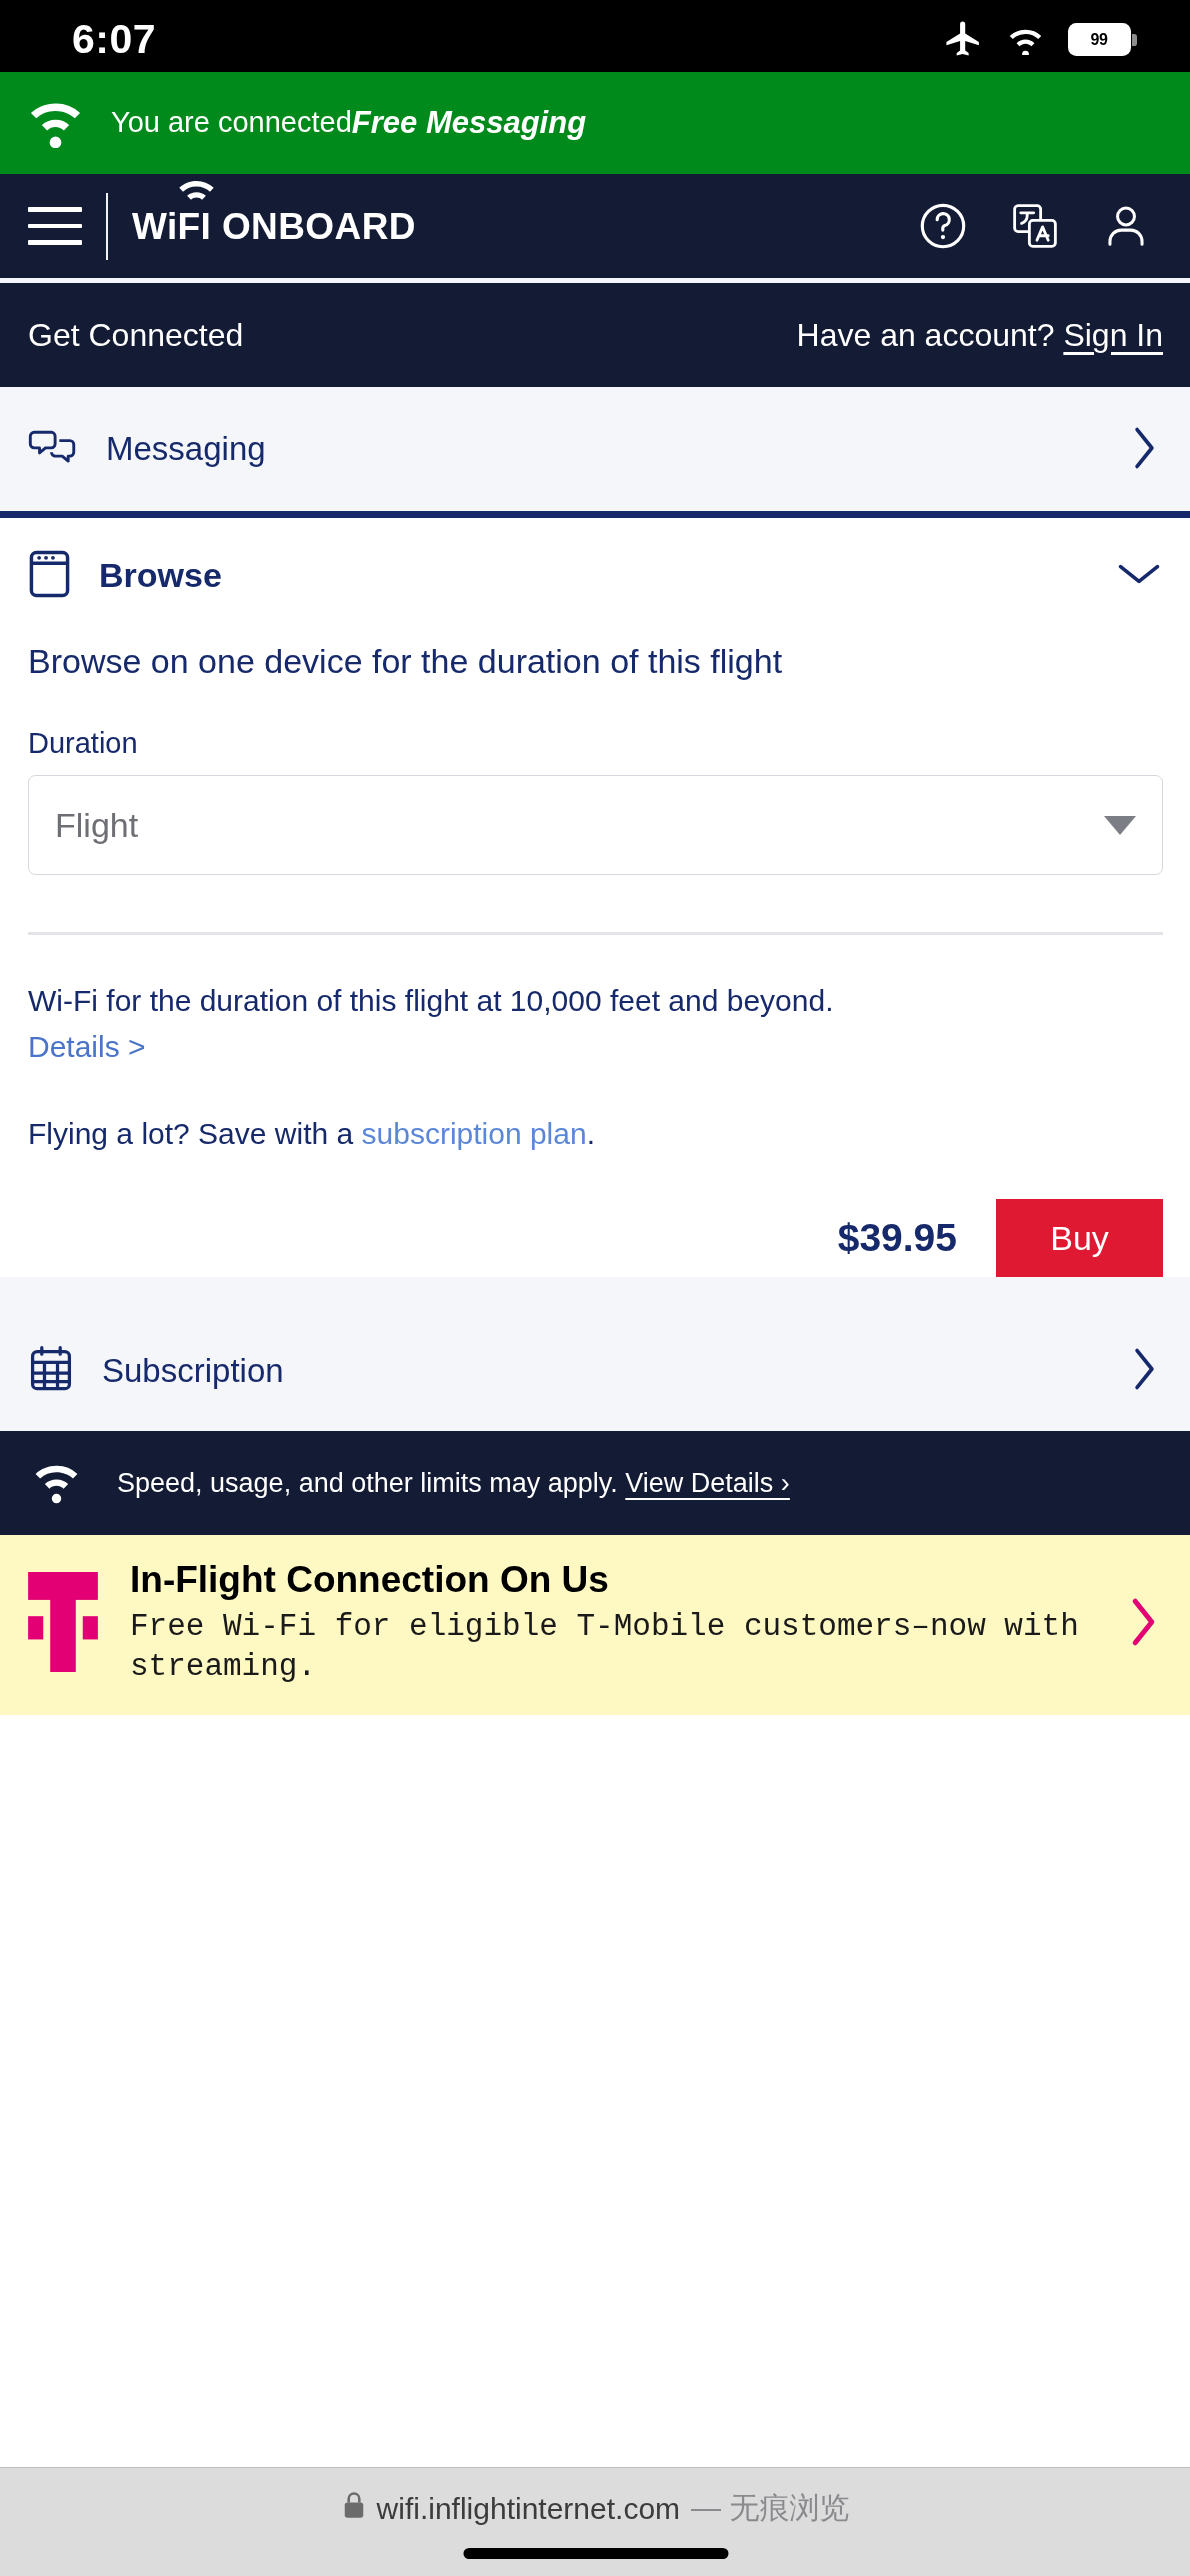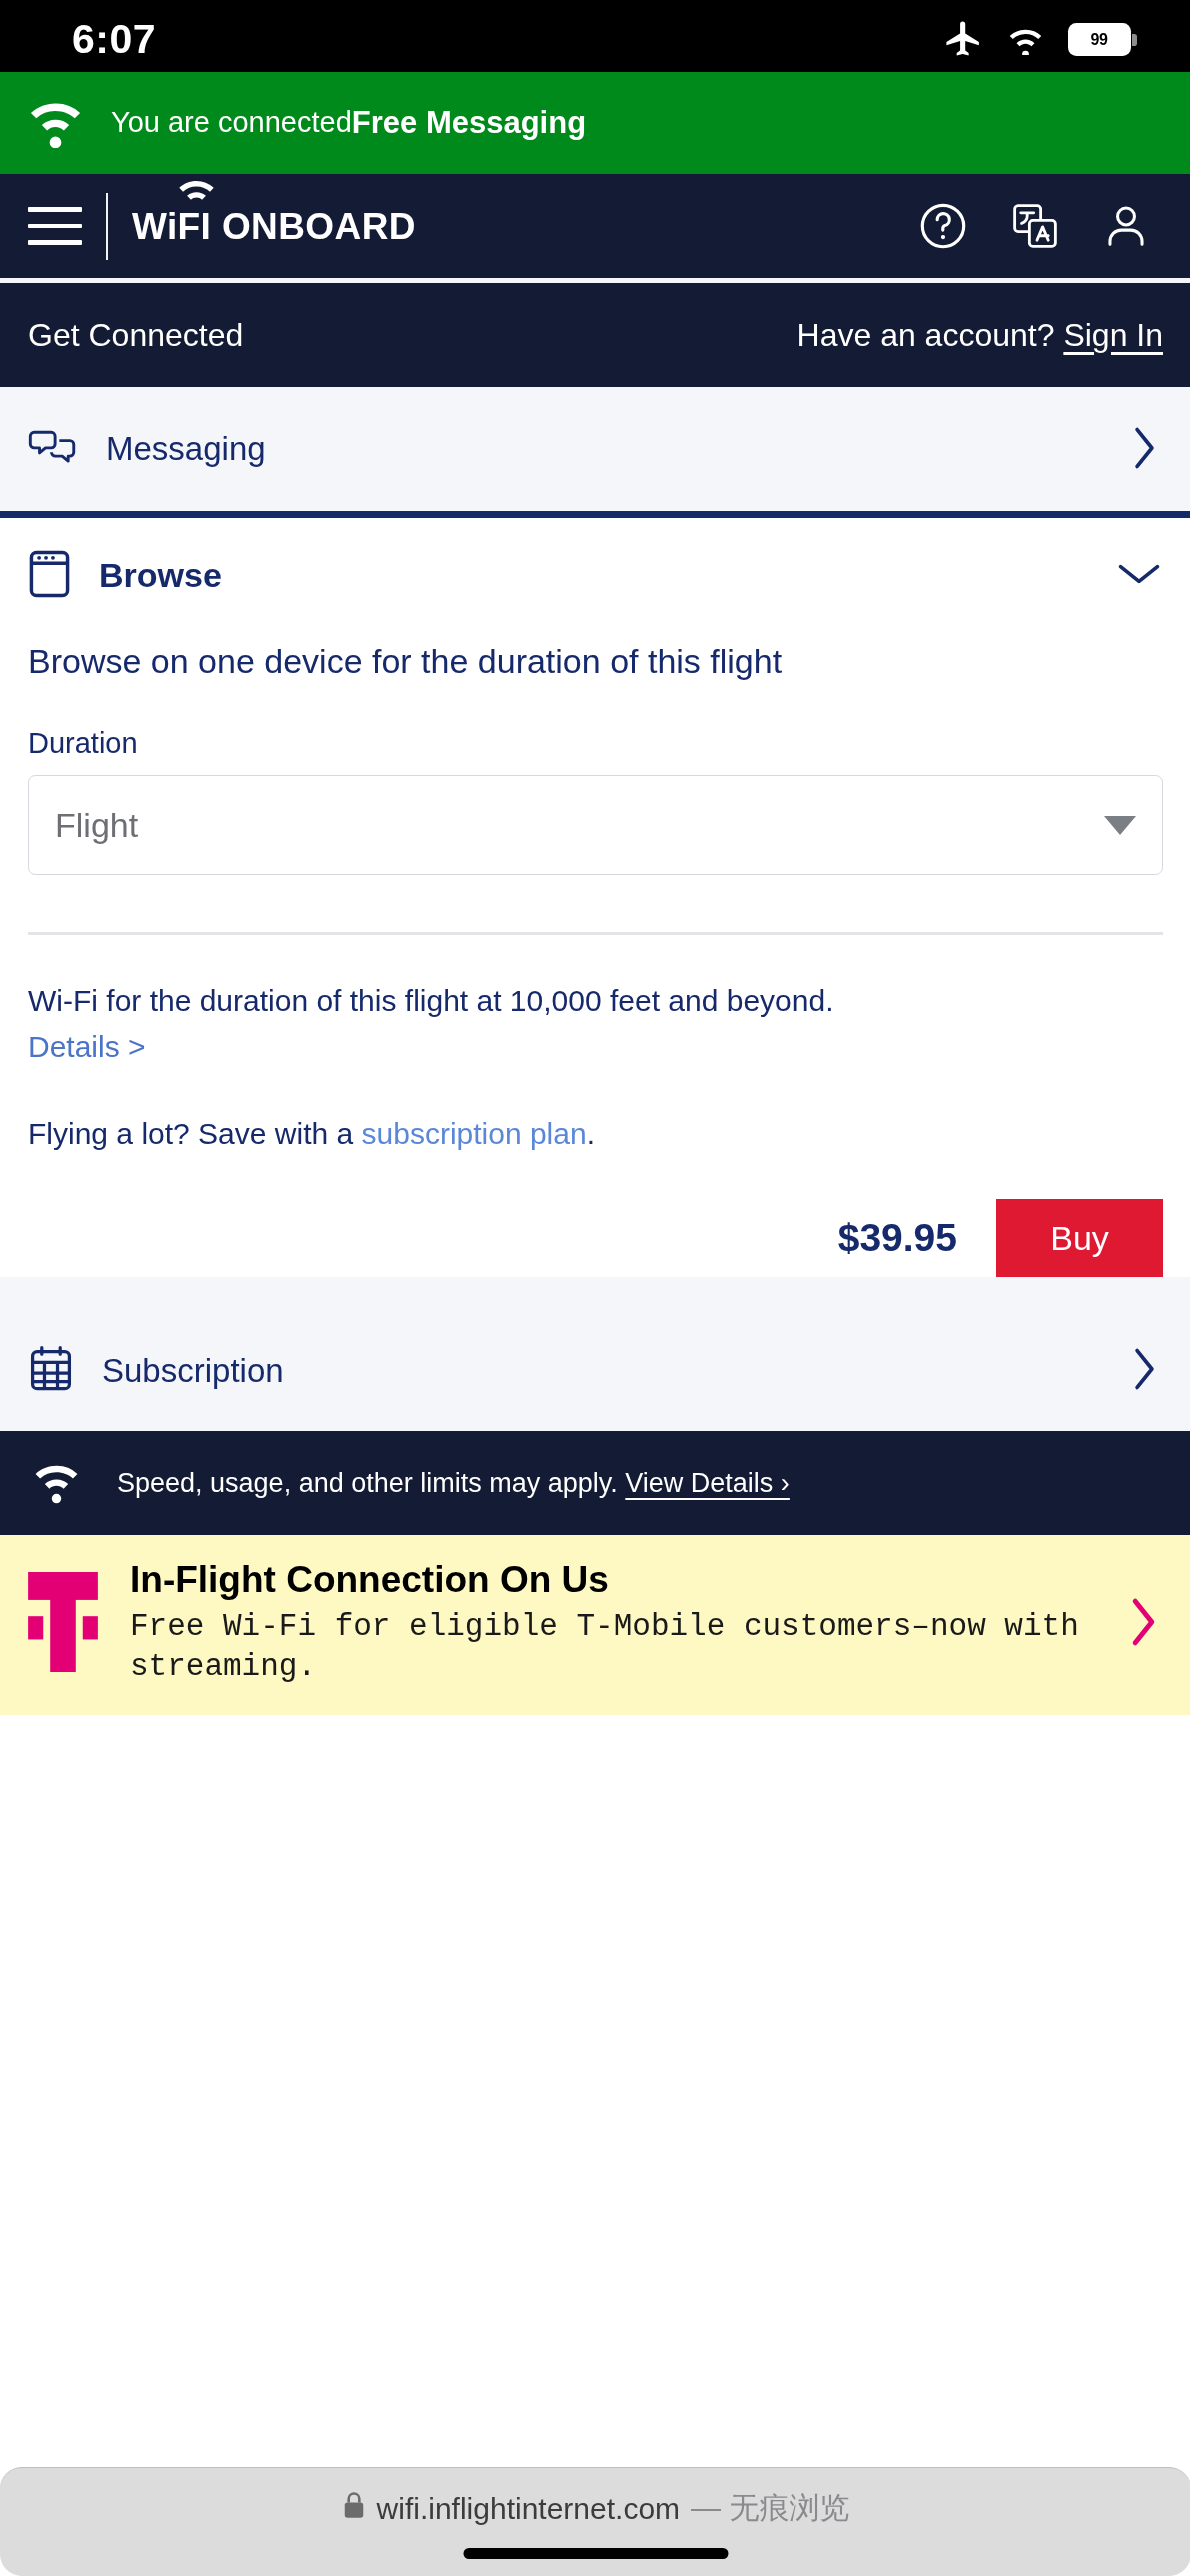--- a/index.html
+++ b/index.html
@@ -32,21 +32,21 @@
   .battery-cap { width:4.6px; height:12px; background:#fff; opacity:.55; border-radius:0 2.8px 2.8px 0; margin-left:1.9px; }
 
   
   .connected {
     background:#008A1C; height:102px;
     display:flex; align-items:center; padding:0 0 0 22px; gap:22px;
     color:#fff;
   }
   .connected-text { display:flex; flex-direction:row; justify-content:center;align-items:center; }
   .connected-line1 { font-size:29px; font-weight:400; line-height:1.35; }
-  .connected-line2 { font-size:31px; font-weight:700; line-height:1.35; }
+  .connected-line2 { font-size:31px; font-weight:700; line-height:1.35;font-style:italic; }
 
   
   .navbar {
     background:#141B34; height:104px;
     display:flex; align-items:center; padding:0 39px 0 28px;
   }
   .hamburger { width:54px; display:flex; flex-direction:column; gap:12px; cursor:pointer; }
   .hamburger span { display:block; height:4.6px; background:#fff; border-radius:0.9px; }
   .nav-divider { width:1.9px; height:67px; background:#fff; margin:0 24px 0 24px; opacity:.95; }
   .brand { display:flex; align-items:flex-end; position:relative; }
@@ -130,21 +130,20 @@
   .promo-title { font-size:37px; font-weight:700; color:#000; line-height:1.15; }
   .promo-sub { font-size:31px; color:#1A1A1A; line-height:1.28; margin-top:5.6px; }
   .promo-chevron { margin-left:auto; }
 
   
   .safari-bar {
     position:absolute; left:0; bottom:0; width:1191px; height:109px;
     background:#DCDCDC; border-top:1.9px solid #BDBDBD;
     display:flex; align-items:flex-start; justify-content:center;
     padding-top:20.4px;
-    border-radius:22px;
   }
   .url-line { display:flex; align-items:center; gap:11px; font-size:30px; }
   .url-host { color:#3C3C3C; }
   .url-mode { color:#8A8A8E; }
   .home-indicator {
     position:absolute; bottom:16.7px; left:50%; transform:translateX(-50%);
     width:265px; height:11px; border-radius:5.6px; background:#000;
   }
 </style>
 </head>

